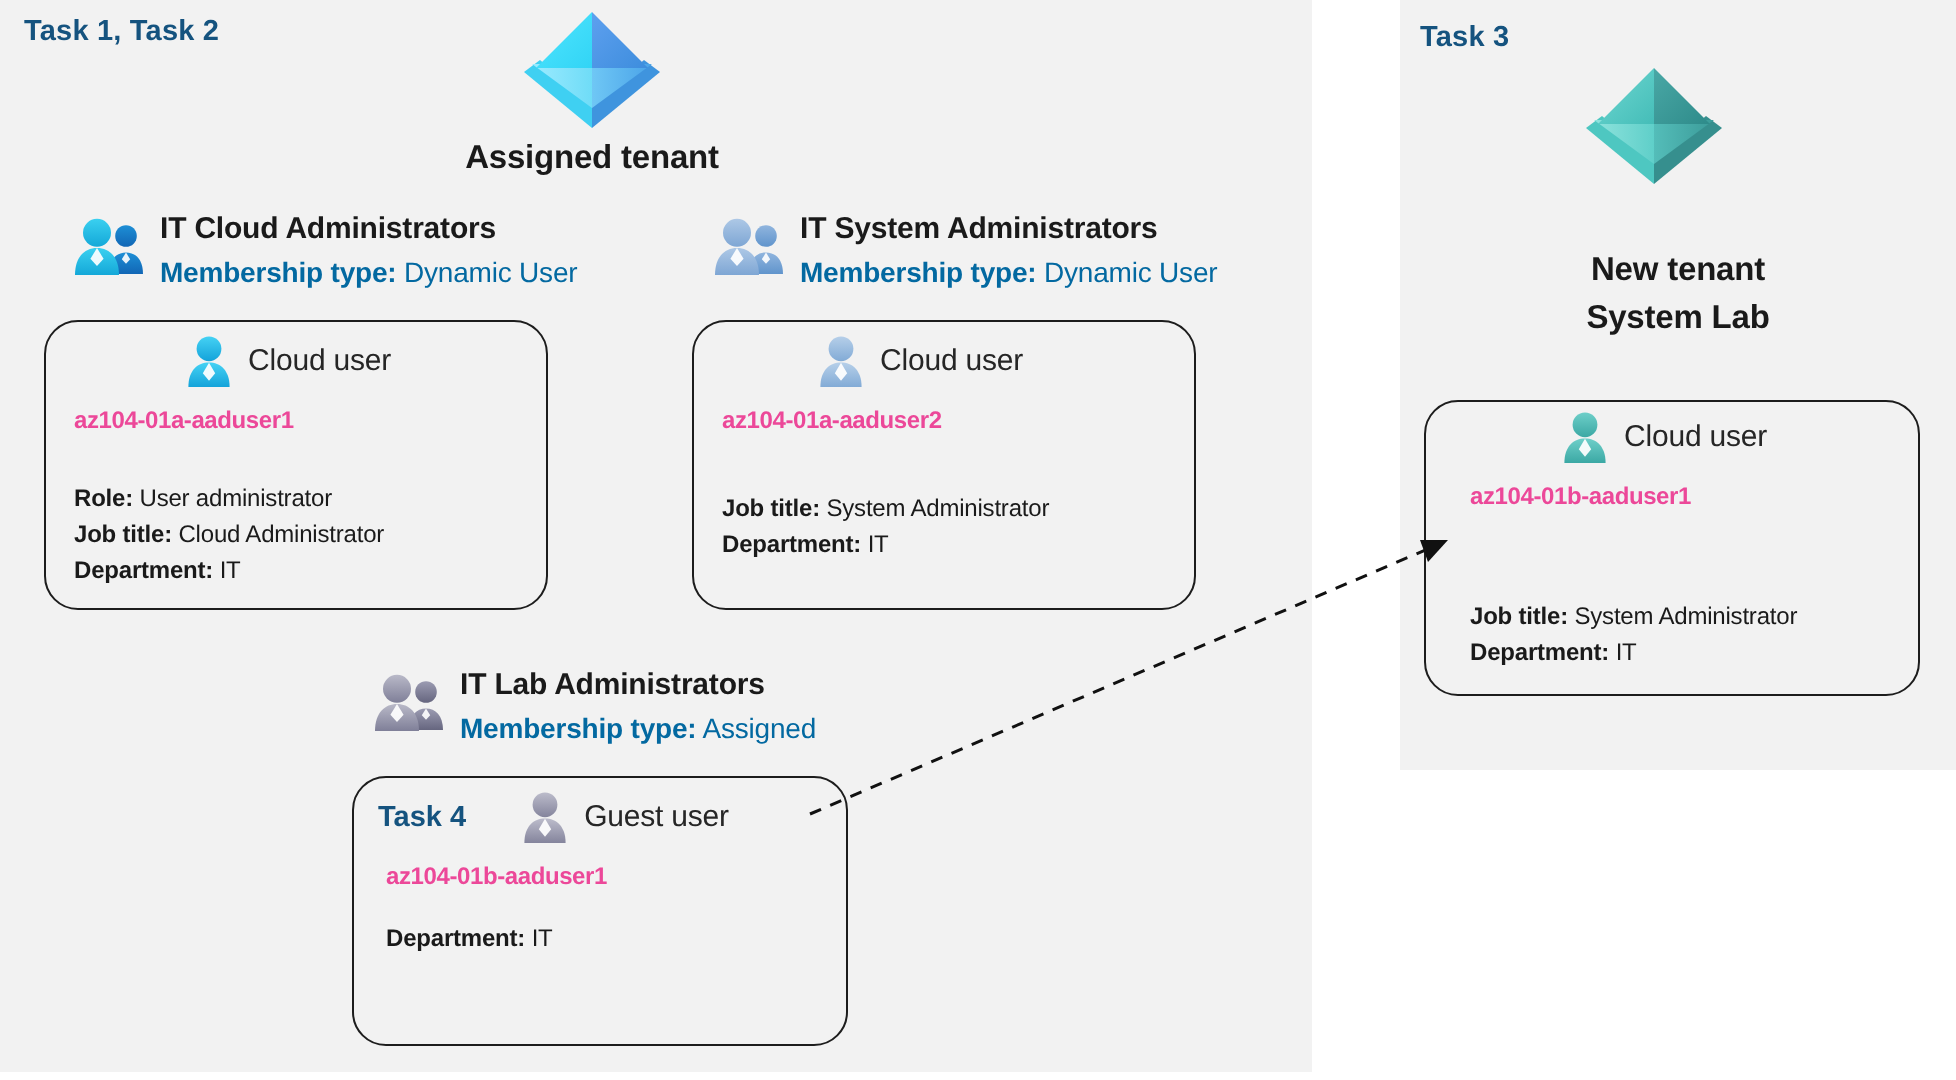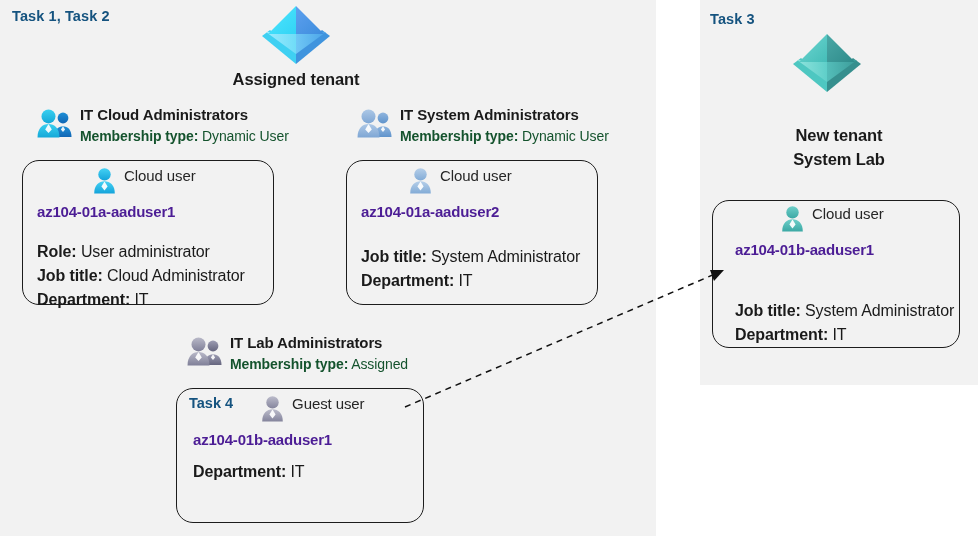--- a/index.html
+++ b/index.html
@@ -86,21 +86,21 @@
   }
   .group-name {
     font-size: 15px;
     font-weight: bold;
     color: #1a1a1a;
     line-height: 1.45;
     letter-spacing: -0.1px;
   }
   .group-meta {
     font-size: 14px;
-    color: #14532d;
+    color: #0369a1;
     line-height: 1.5;
     letter-spacing: -0.1px;
     text-align: center;
   }
   .group-meta b { font-weight: bold; }
 
   #group-cloud-admins  { left: 36px;  top: 104px; }
   #group-system-admins { left: 356px; top: 104px; }
   #group-lab-admins    { left: 186px; top: 332px; }
 
@@ -113,20 +113,21 @@
     box-sizing: border-box;
   }
   #card-aaduser1      { left: 22px;  top: 160px; width: 252px; height: 145px; }
   #card-aaduser2      { left: 346px; top: 160px; width: 252px; height: 145px; }
   #card-guest-aaduser { left: 176px; top: 388px; width: 248px; height: 135px; }
   #card-new-aaduser1  { left: 712px; top: 200px; width: 248px; height: 148px; }
 
   .card-head {
     position: absolute;
     display: flex;
+    align-items: center;
     white-space: nowrap;
   }
   .card-head .task-inline {
     color: #15537f;
     font-weight: bold;
     font-size: 14.5px;
     margin-right: 26px;
   }
   .user-icon {
     width: 27px; height: 27px;
@@ -139,34 +140,34 @@
     letter-spacing: -0.1px;
   }
 
   #card-aaduser1 .card-head      { left: 68px; top: 6px; }
   #card-aaduser2 .card-head      { left: 60px; top: 6px; }
   #card-new-aaduser1 .card-head  { left: 66px; top: 4px; }
   #card-guest-aaduser .card-head { left: 12px; top: 6px; }
 
   .card-username {
     position: absolute;
-    font-size: 15px;
+    font-size: 12px;
     font-weight: bold;
-    color: #4c1d95;
+    color: #ec4899;
     white-space: nowrap;
     letter-spacing: -0.2px;
   }
   #card-aaduser1 .card-username      { left: 14px; top: 42px; }
   #card-aaduser2 .card-username      { left: 14px; top: 42px; }
   #card-new-aaduser1 .card-username  { left: 22px; top: 40px; }
   #card-guest-aaduser .card-username { left: 16px; top: 42px; }
 
   .card-attrs {
     position: absolute;
-    font-size: 16px;
+    font-size: 12px;
     color: #1a1a1a;
     line-height: 1.5;
     white-space: nowrap;
     letter-spacing: -0.1px;
   }
   .card-attrs b { font-weight: bold; }
   .card-attrs .attr-row { display: block; }
 
   #card-aaduser1 .card-attrs      { left: 14px; top: 79px; }
   #card-aaduser2 .card-attrs      { left: 14px; top: 84px; }

